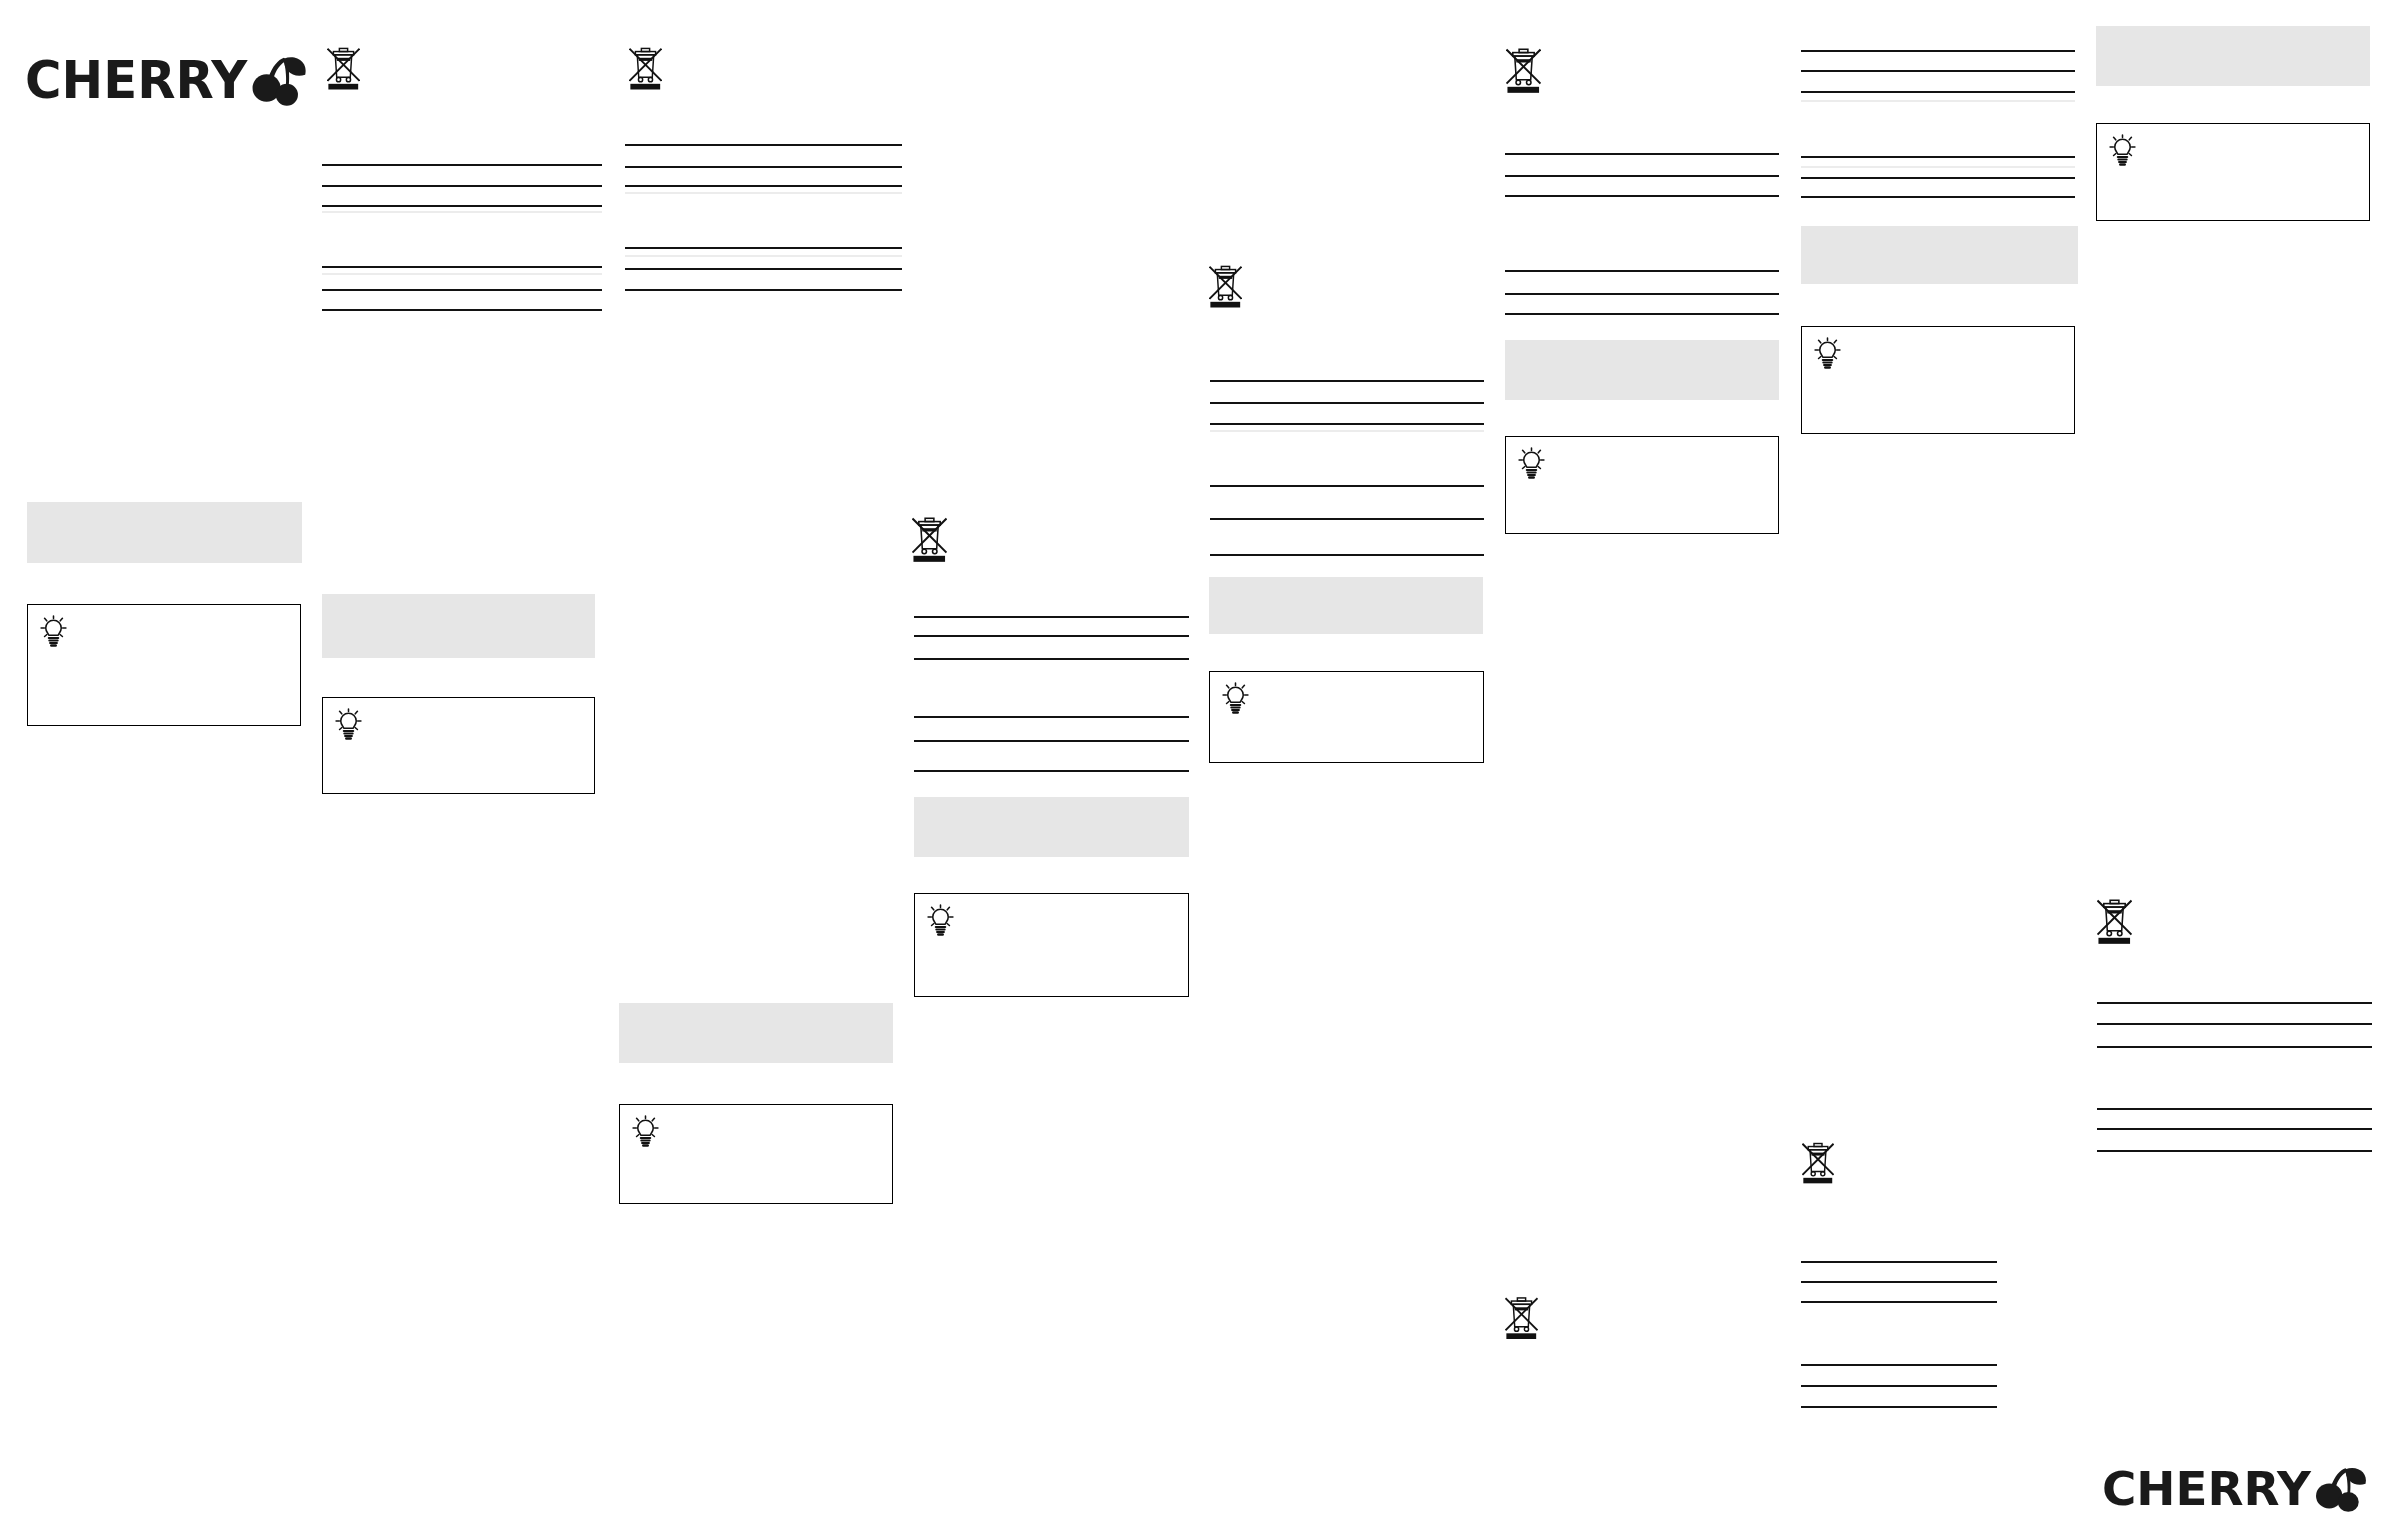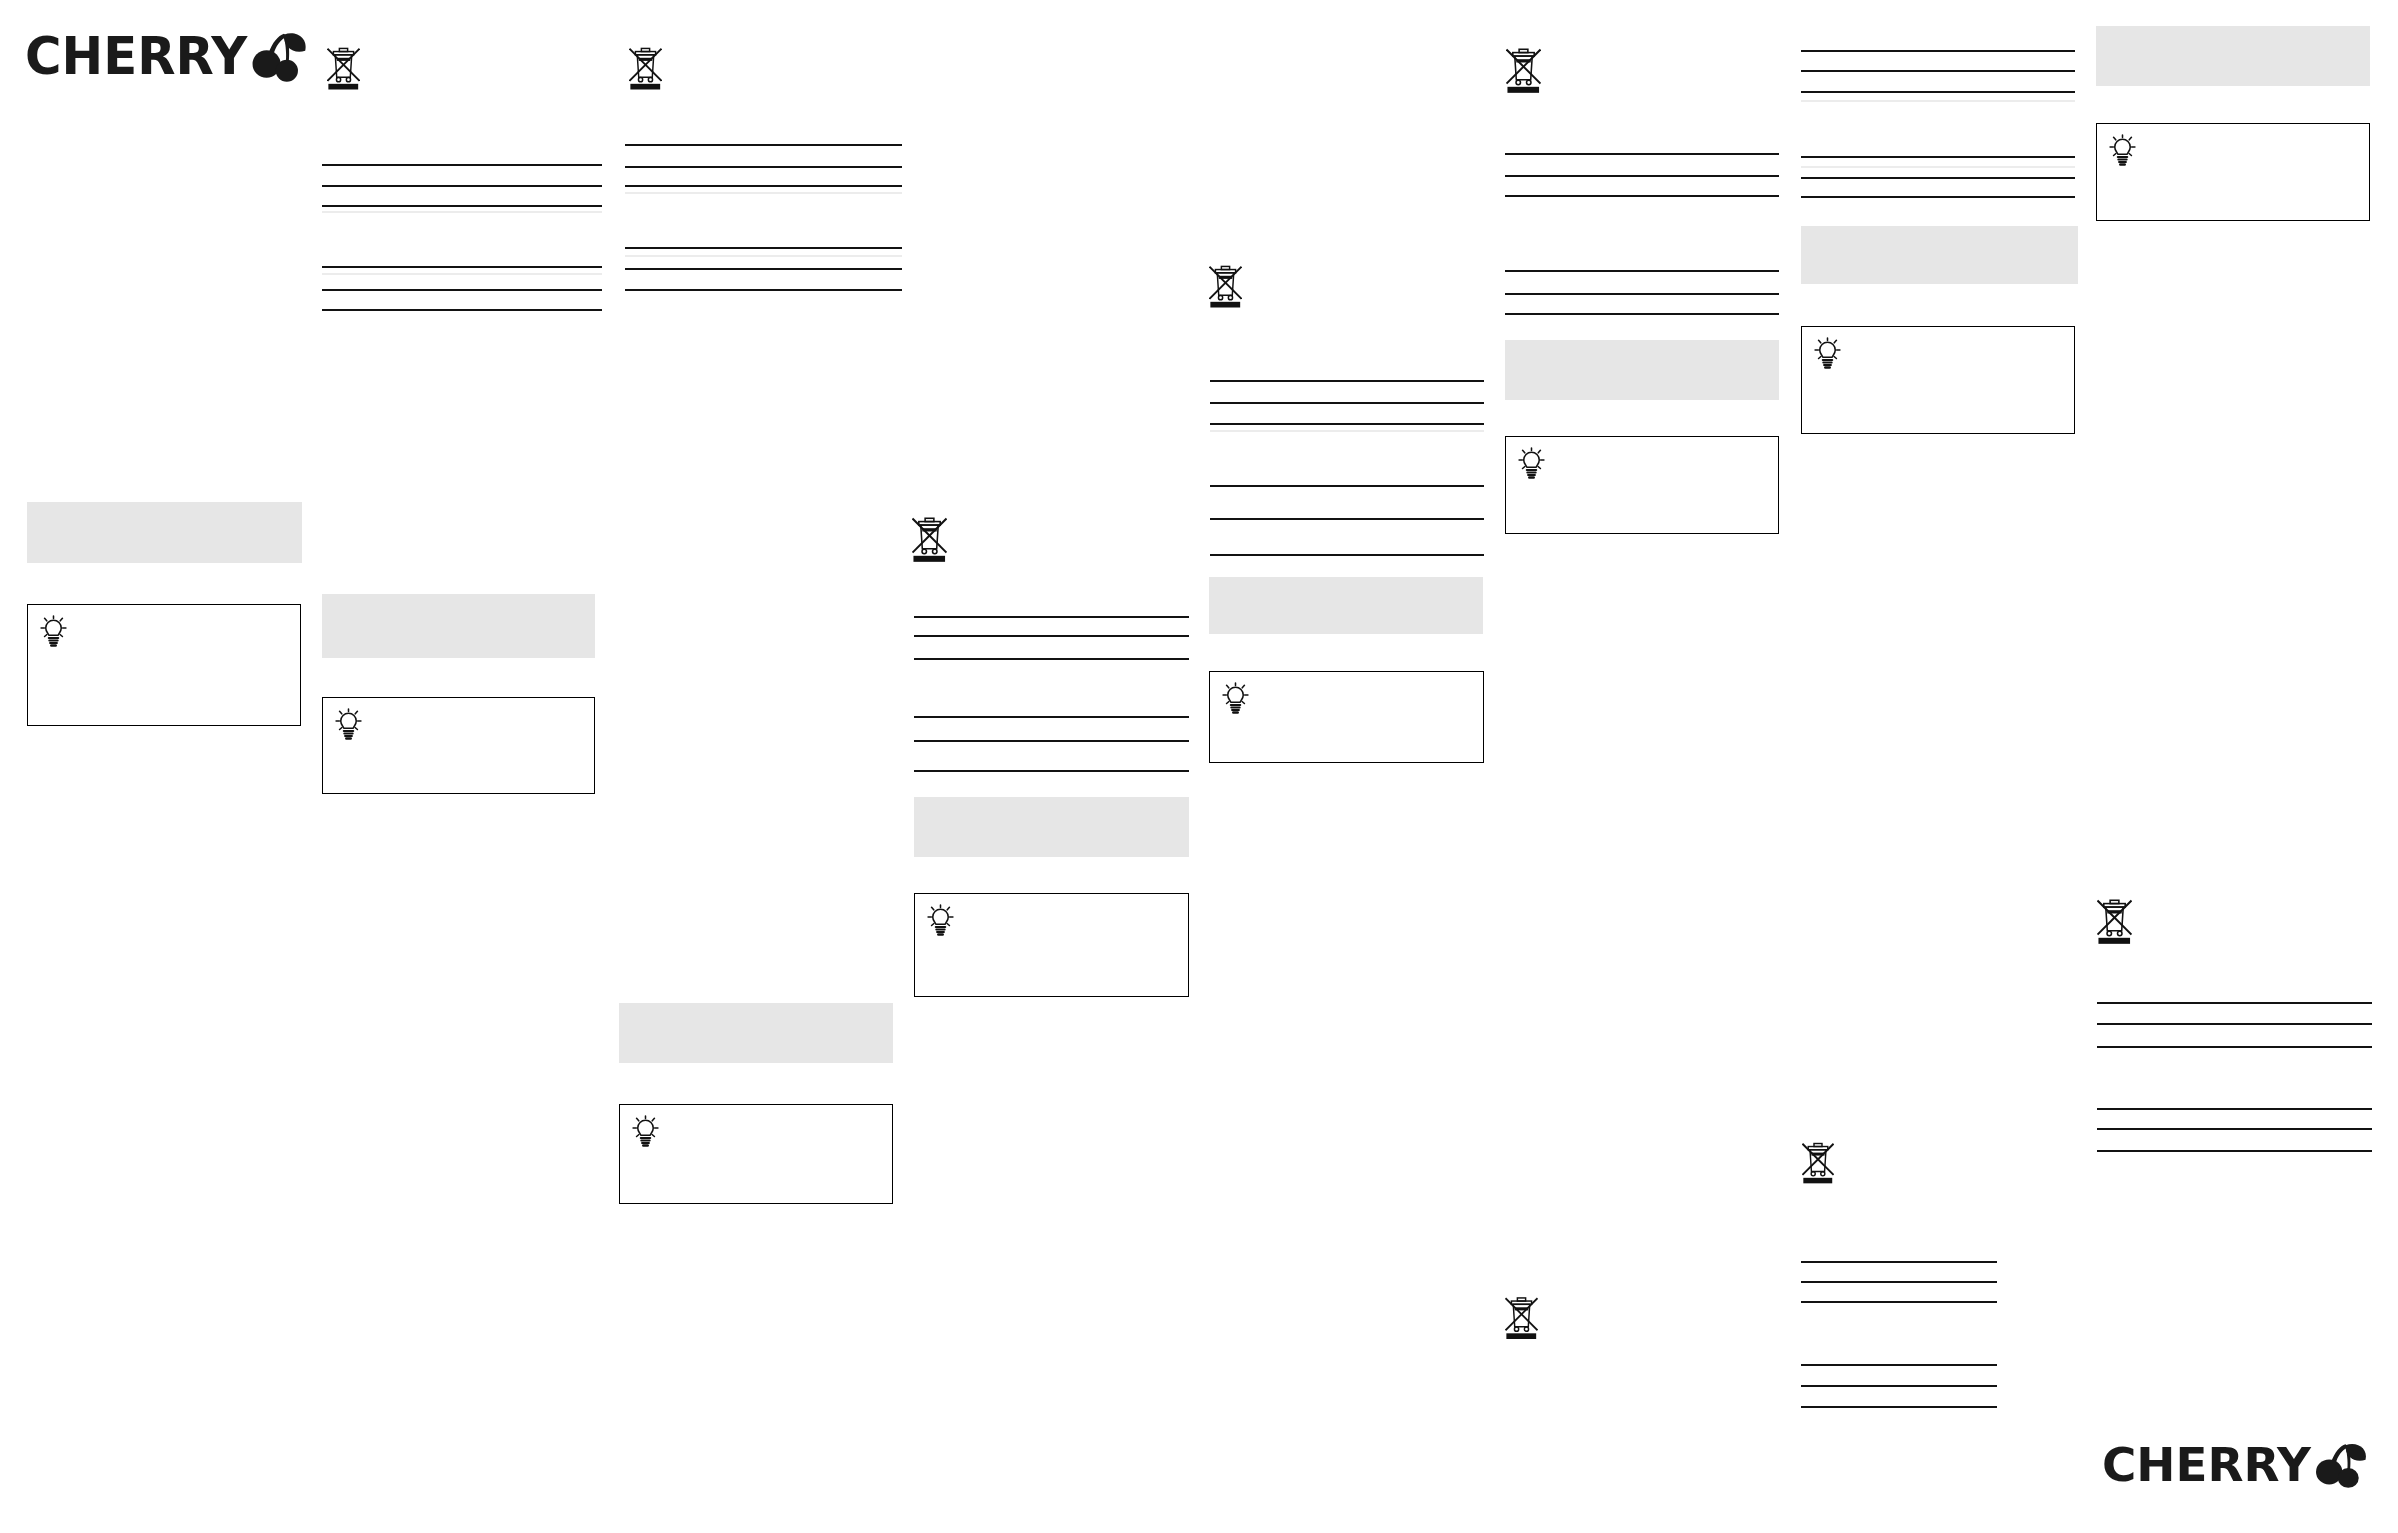--- a/index.html
+++ b/index.html
@@ -6,21 +6,21 @@
   .page{
     position:relative;width:2398px;height:1533px;background:#ffffff;
     overflow:hidden;font-family:"DejaVu Sans","Liberation Sans",sans-serif;
   }
   .abs{position:absolute;}
   .heading-block{position:absolute;background:#e6e6e6;}
   .note-box{position:absolute;background:#ffffff;border:1.9px solid #000;box-sizing:border-box;}
   .note-box .bulb{position:absolute;left:9.7px;top:9.7px;width:31px;height:35px;}
   .rule-line{position:absolute;height:1.9px;background:#131313;}
   .rule-line.faint{background:#ececec;height:1.9px;}
-  .logo{position:absolute;}
+  .logo{position:absolute;margin-top:24px;}
   .logo svg{width:100%;height:100%;display:block;}
   svg text.brandword{
     font-family:"DejaVu Sans","Liberation Sans",sans-serif;
     font-weight:bold;
   }
 </style>
 </head>
 <body>
 
 <div class="page" id="stage">

